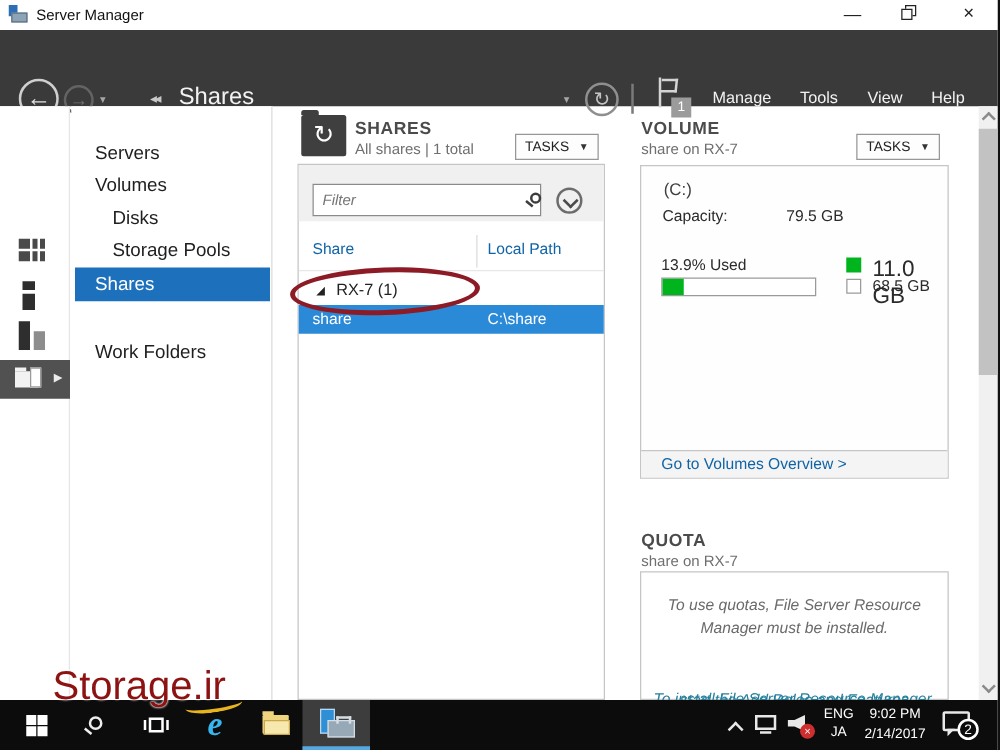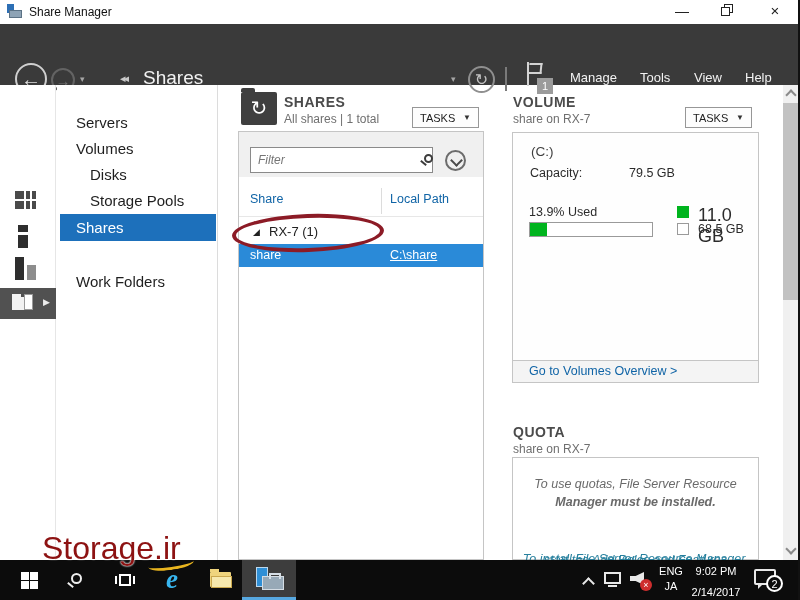--- a/index.html
+++ b/index.html
@@ -74,21 +74,21 @@
   .chev-btn { position:absolute; left:206px; top:18px; width:21px; height:21px; border:2px solid #6c6c6c; border-radius:50%; }
   .chev-btn:after { content:""; position:absolute; left:5px; top:4px; width:7px; height:7px; border-right:2px solid #4a4a4a; border-bottom:2px solid #4a4a4a; transform:rotate(45deg); }
   .col-hdr { position:absolute; top:60px; font-size:12.5px; color:#1064a6; }
   .col-share { left:11px; } .col-path { left:151px; }
   .col-div { position:absolute; left:142px; top:56px; width:1px; height:26px; background:#dcdcdc; }
   .hdr-line { position:absolute; left:0; top:84px; width:244px; height:1px; background:#e7e7e7; }
   .group-row { position:absolute; left:0; top:89px; width:244px; height:24px; font-size:13px; color:#222; }
   .group-marker { position:absolute; left:14px; top:6px; font-size:9px; color:#222; }
   .group-label { position:absolute; left:30px; top:3px; }
   .data-row { position:absolute; left:0; top:112px; width:244px; height:23px; background:#2a8ad8; color:#fff; font-size:12.5px; }
-  .cell-share { position:absolute; left:11px; top:4px; } .cell-path { position:absolute; left:151px; top:4px;text-decoration:underline; }
+  .cell-share { position:absolute; left:11px; top:4px; } .cell-path { position:absolute; left:151px; top:4px; }
   .red-ellipse { position:absolute; left:232px; top:214px; width:152px; height:38px; border:4px solid #8c1b26; border-radius:50%; transform:rotate(-2deg); }
 
   
   .vol-box { position:absolute; left:512px; top:132px; width:247px; height:251px; border:1px solid #c5c5c5; background:#fefefe; }
   .vol-name { position:absolute; left:18px; top:11px; font-size:13.5px; color:#3f3f3f; }
   .cap-lbl { position:absolute; left:17px; top:33px; font-size:12.5px; color:#2b2b2b; }
   .cap-val { position:absolute; left:116px; top:33px; font-size:12.5px; color:#2b2b2b; }
   .used-lbl { position:absolute; left:16px; top:72px; font-size:12.5px; color:#2b2b2b; }
   .bar { position:absolute; left:16px; top:89px; width:124px; height:15px; border:1px solid #9a9a9a; background:#fff; }
   .bar-fill { height:100%; background:#00b41e; }
@@ -96,21 +96,21 @@
   .sq-used { left:164px; top:73px; background:#00b41e; }
   .sq-free { left:164px; top:90px; background:#fff; border:1px solid #9a9a9a; }
   .leg-used { position:absolute; left:185px; top:72px; font-size:18px; color:#2b2b2b; }
   .leg-free { position:absolute; left:185px; top:89px; font-size:12.5px; color:#2b2b2b; }
   .vol-footer { position:absolute; left:0; top:227px; width:245px; height:22px; background:#f4f4f4; border-top:1px solid #c5c5c5; }
   .vol-link { position:absolute; left:16px; top:3px; font-size:12.5px; color:#1064a6; }
 
   
   .quota-box { position:absolute; left:512px; top:457px; width:247px; height:103px; border:1px solid #c5c5c5; background:#fff; }
   .q-msg { position:absolute; left:0; width:245px; text-align:center; font-style:italic; font-size:12.5px; color:#6a6a6a; }
-  .q1 { top:19px; } .q2 { top:37px;font-weight:bold; }
+  .q1 { top:19px; } .q2 { top:37px; }
   .q-link { position:absolute; left:0; width:245px; text-align:center; font-style:italic; font-size:12.5px; color:#27809e; }
   .q3 { top:77px;margin-top:17px; } .q4 { top:95px; }
 
   
   .scrollbar { position:absolute; left:783px; top:85px; width:17px; height:475px; background:#f0f0f0; }
   .sb-arrow { position:absolute; left:4px; width:8px; height:8px; border-right:2px solid #8a8a8a; border-bottom:2px solid #8a8a8a; }
   .sb-up { top:6px; transform:rotate(-135deg); }
   .sb-down { top:460px; transform:rotate(45deg); }
   .sb-thumb { position:absolute; left:0; top:18px; width:17px; height:197px; background:#c2c2c2; }
 
@@ -138,41 +138,41 @@
   .sm-case { position:absolute; left:20px; top:16px; width:22px; height:14px; background:#97a9b7; border:1px solid #d5dde4; }
   .sm-case:before { content:""; position:absolute; left:6px; top:-4px; width:8px; height:4px; border:2px solid #d5dde4; border-bottom:none; }
   .tray-chev { position:absolute; left:584px; top:19px; width:9px; height:9px; border-left:2px solid #e8e8e8; border-top:2px solid #e8e8e8; transform:rotate(45deg); }
   .net-icon { position:absolute; left:604px; top:12px; width:17px; height:12px; border:2px solid #e8e8e8; }
   .net-icon:after { content:""; position:absolute; left:2px; bottom:-5px; width:9px; height:2px; background:#e8e8e8; }
   .spk { position:absolute; left:630px; top:12px; width:14px; height:13px; background:#e8e8e8; clip-path:polygon(0 30%, 40% 30%, 100% 0, 100% 100%, 40% 70%, 0 70%); }
   .spk-x { position:absolute; left:640px; top:19px; width:12px; height:12px; background:#ce2e2e; border-radius:50%; color:#fff; font-size:9px; line-height:12px; text-align:center; }
   .tray-lang { position:absolute; left:655px; top:0; width:32px; height:40px; color:#fff; font-size:11px; text-align:center; }
   .tray-lang .l1 { margin-top:5px; } .tray-lang .l2 { margin-top:3px; }
   .tray-clock { position:absolute; left:688px; top:0; width:56px; height:40px; color:#fff; font-size:11px; text-align:center; }
-  .tray-clock .l1 { margin-top:5px; } .tray-clock .l2 { margin-top:9px; }
+  .tray-clock .l1 { margin-top:5px; } .tray-clock .l2 { margin-top:4px; }
   .notif { position:absolute; left:754px; top:9px; width:22px; height:16px; border:2px solid #e8e8e8; border-radius:2px; background:#0c0c0c; }
   .notif:after { content:""; position:absolute; left:2px; bottom:-6px; width:0; height:0; border-left:6px solid #e8e8e8; border-bottom:6px solid transparent; }
   .notif-badge { position:absolute; left:766px; top:15px; width:17px; height:17px; border:2px solid #fff; border-radius:50%; background:#0c0c0c; color:#fff; font-size:11px; text-align:center; line-height:14px; }
 
   
   .watermark { position:absolute; left:42px; top:530px; font-size:32px; color:#8d1212; z-index:30;
                text-shadow:0 0 2px #fff, 0 0 2px #fff; letter-spacing:0px; }
   .swoosh { position:absolute; left:148px; top:558px; width:46px; height:12px; border-bottom:3px solid #e9b51f; border-radius:50%; transform:rotate(-8deg); z-index:31; }
 </style>
 </head>
 <body>
 
 <div class="screen">
 
   <div class="titlebar">
     <div class="app-icon">
         <i class="flagpart"></i>
         <i class="boxpart"></i>
       </div>
-    <div class="win-title">Share Manager</div>
+    <div class="win-title">Server Manager</div>
     <div class="win-btn btn-min">—</div>
     <div class="win-btn btn-restore">
         <span class="sq1"></span>
         <span class="sq2"></span>
       </div>
     <div class="win-btn btn-close">×</div>
   </div>
 
   <div class="navbar">
     <div class="circ back-btn">

